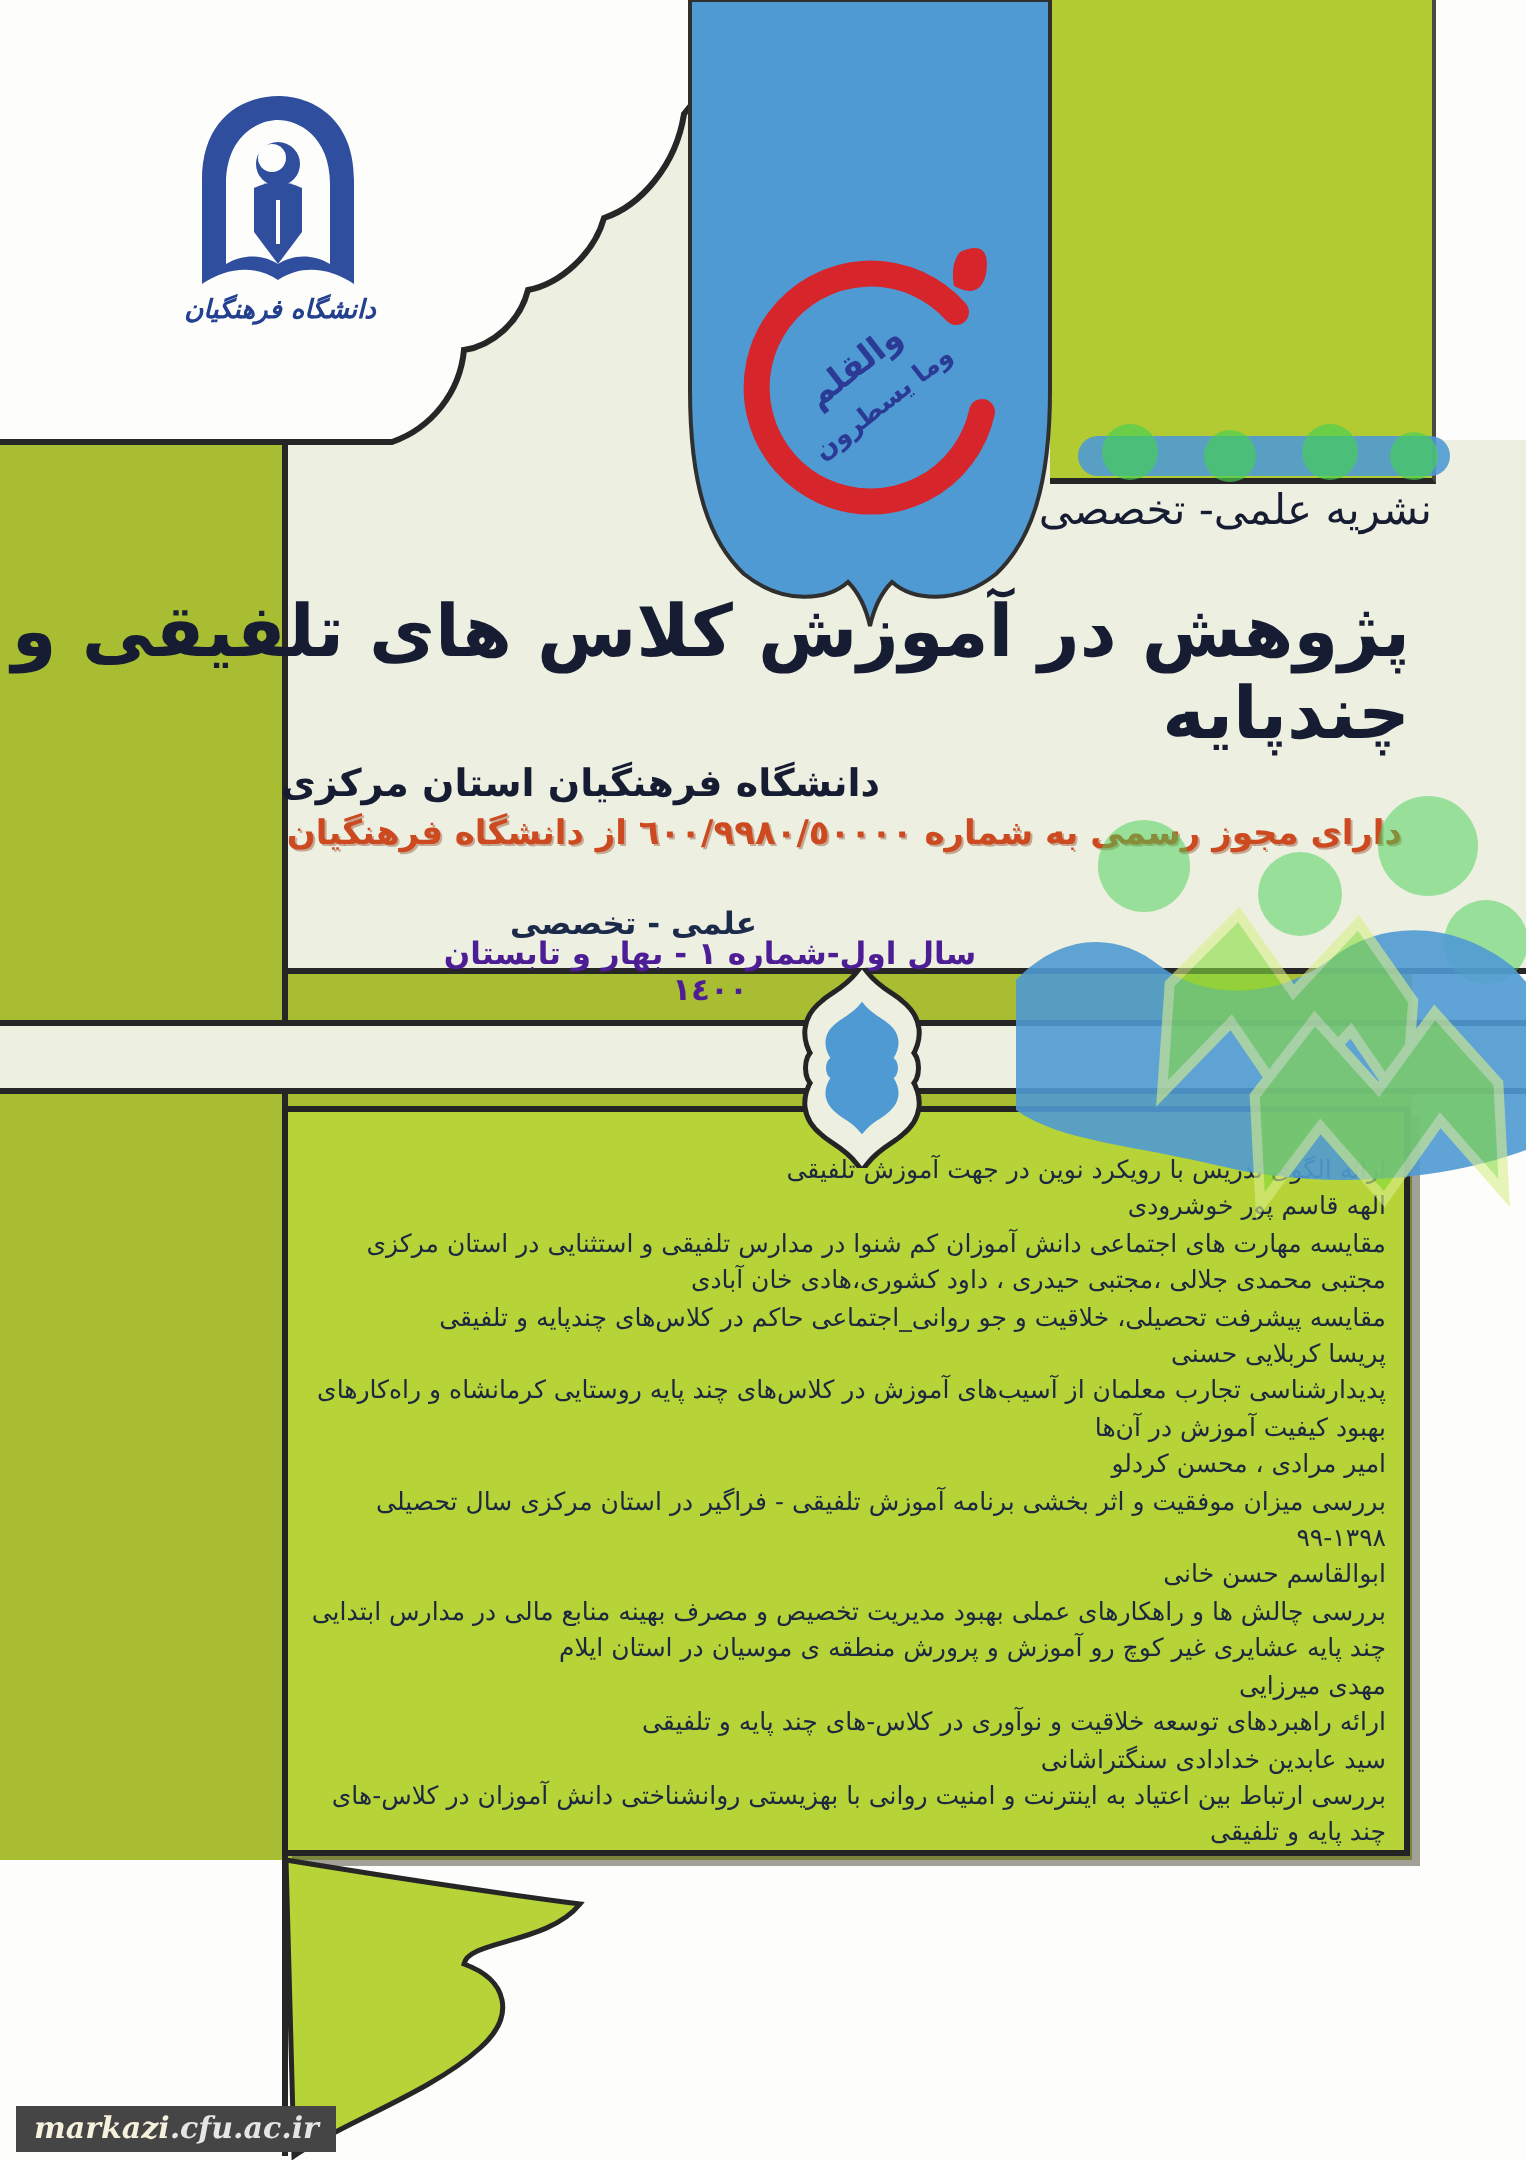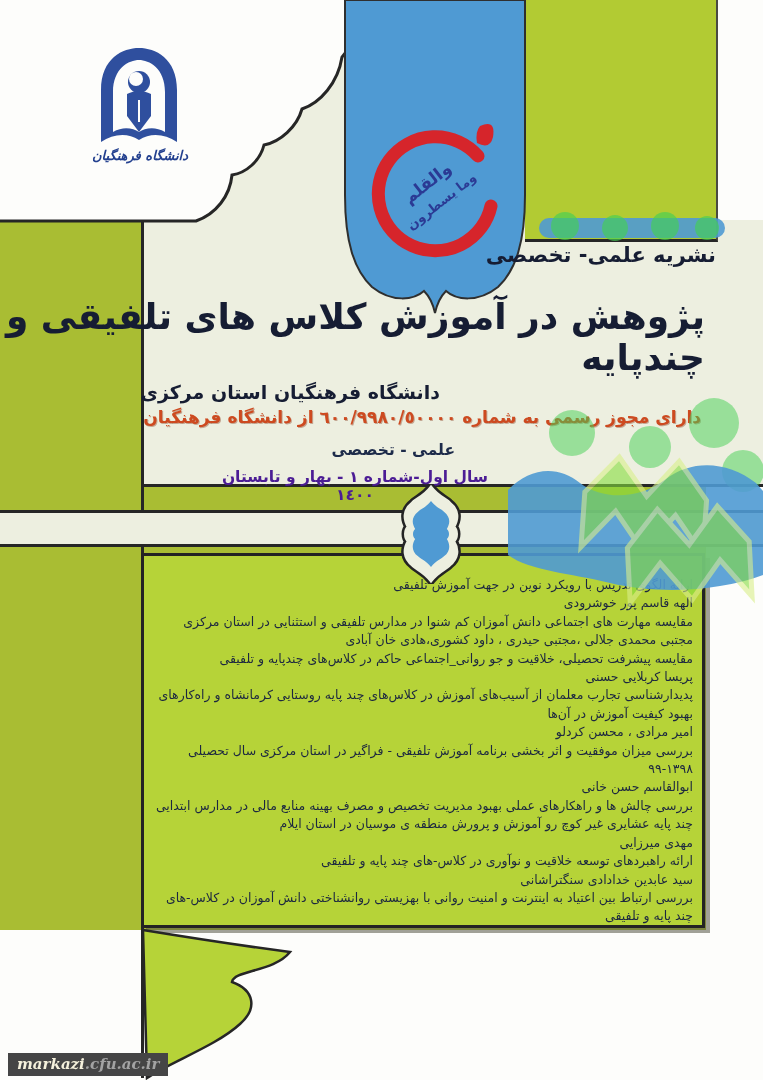--- a/index.html
+++ b/index.html
@@ -11,36 +11,36 @@
   .backdrop{left:0;top:220px;width:706px;height:710px;background:#a9bd33;}
   .vline{left:141px;top:220px;width:3px;height:858px;background:#262626;}
   .cream-panel{left:141px;top:220px;width:622px;height:267px;background:#edefe0;
                border-left:3px solid #262626;border-bottom:3px solid #262626;}
   .green-band{left:525px;top:0;width:193px;height:242px;background:#b2cb33;
               border-bottom:3px solid #262626;border-right:2px solid #4a4a42;}
   .stripe{left:0;top:510px;width:763px;height:37px;background:#edefe0;
           border-top:3px solid #262626;border-bottom:3px solid #262626;}
   
   .fa{direction:rtl;unicode-bidi:isolate;color:#161d33;}
-  .kicker{top:243px;right:47px;font-size:21px;font-weight:bold;}
+  .kicker{top:243px;right:47px;font-size:21px;font-weight:normal;}
   .main-title{top:296px;right:58px;font-size:36px;font-weight:bold;letter-spacing:-.5px;}
   .univ{top:381px;right:323px;font-size:19px;font-weight:bold;}
   .license{top:407px;right:62px;font-size:17px;font-weight:bold;color:#cd4a20;
            text-shadow:1px 1px 0 rgba(122,40,10,.35);}
-  .type-line{top:441px;left:255px;width:200px;text-align:right;font-size:15.5px;font-weight:bold;color:#1d2b4a;}
+  .type-line{top:453px;left:255px;width:200px;text-align:left;font-size:15.5px;font-weight:bold;color:#1d2b4a;}
   .issue-line{top:468px;left:205px;width:300px;text-align:center;font-size:15.5px;font-weight:bold;color:#4c1d95;}
   
   .list-panel{left:141px;top:553px;width:564px;height:375px;background:#b6d338;
               border:3px solid #232323;box-shadow:5px 5px 0 rgba(85,85,70,.55);
               padding:20px 9px 0 9px;direction:rtl;overflow:hidden;}
   .a-title,.a-authors{font-size:12.5px;line-height:18.4px;color:#1c2740;text-align:right;}
   
   .badge{left:8px;top:1053px;background:#454545;padding:2px 9px 3px 9px;
          font-family:"DejaVu Serif",serif;font-style:italic;font-weight:bold;font-size:15px;}
-  .badge .m{color:#f5f1dc;} .badge .c{color:#a3a3a3;}
+  .badge .m{color:#f5f1dc;} .badge .c{color:#e5e5e5;}
   svg{display:block;}
 </style>
 </head>
 <body>
 
 <div id="page">
 
   <div class="abs backdrop"></div>
   <div class="abs vline"></div>
   <div class="abs cream-panel"></div>

